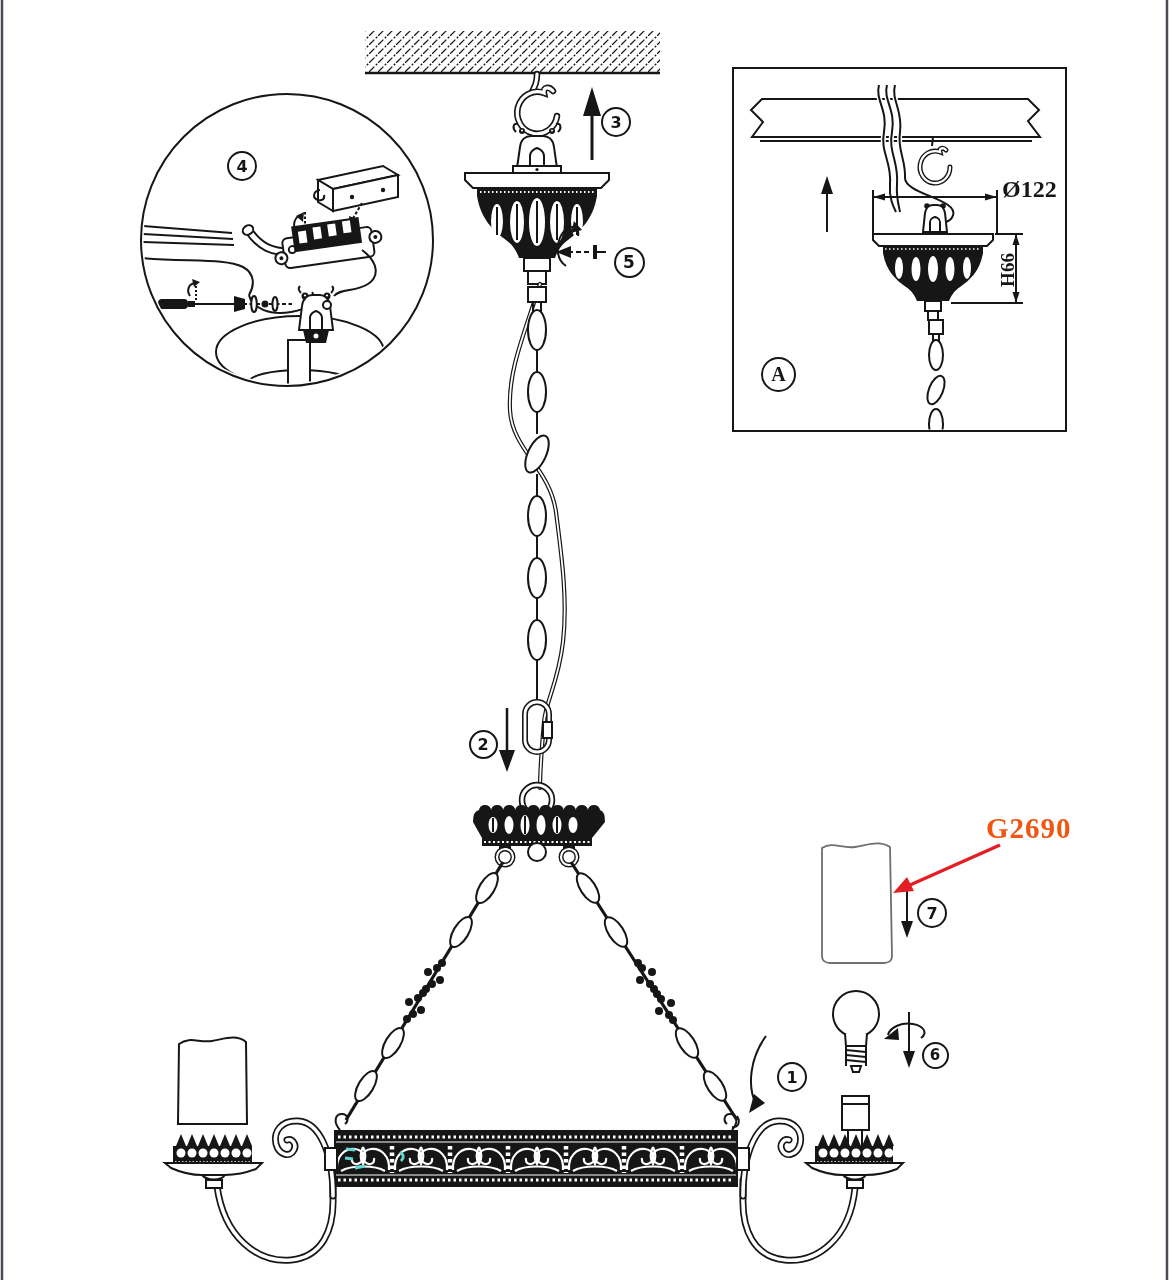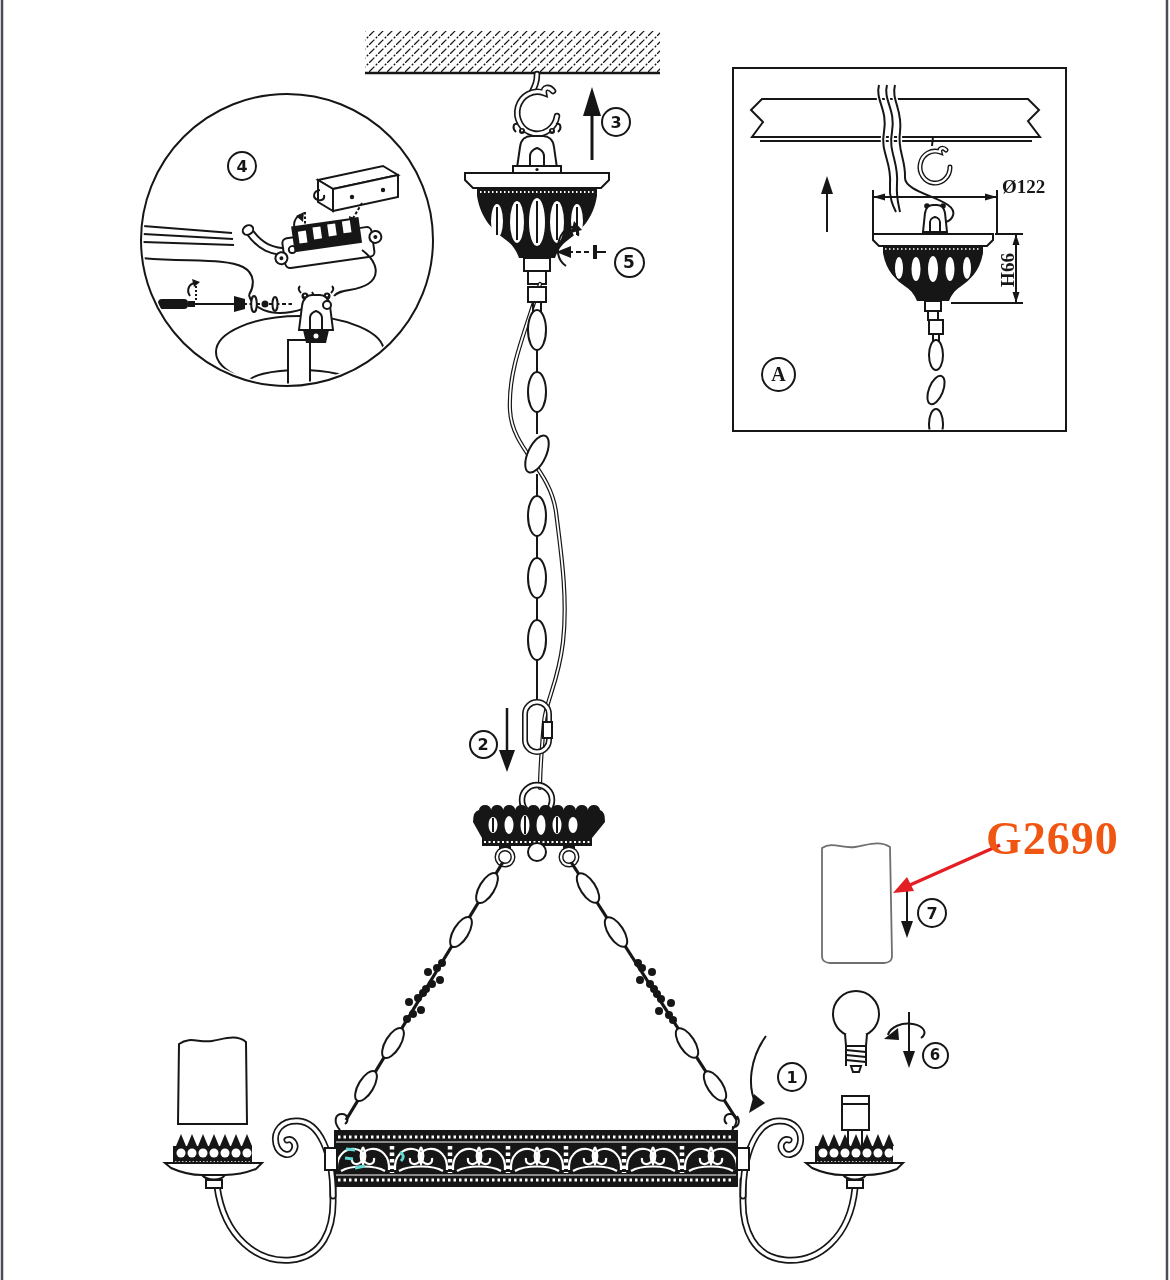--- a/index.html
+++ b/index.html
@@ -12,21 +12,21 @@
   .tube-o{stroke:var(--ink);fill:none;stroke-linecap:round;}
   .tube-i{stroke:#fff;fill:none;stroke-linecap:round;}
   .red-stroke{stroke:var(--arrow-red);}
   .red-fill{fill:var(--arrow-red);}
   .teal{stroke:var(--teal-accent);}
   .gray-line{stroke:var(--sleeve-gray);}
   .badge{position:absolute;border:2.2px solid var(--ink);border-radius:50%;background:#fff;
          display:flex;align-items:center;justify-content:center;color:var(--ink);
          font-family:"DejaVu Sans",sans-serif;font-weight:bold;}
   .lbl{position:absolute;color:var(--ink);font-family:"Liberation Serif",serif;font-weight:bold;}
-  #product-code{font-size:46px;color:var(--product-code-color);letter-spacing:1px;text-align:right;}
+  #product-code{font-size:29px;color:var(--product-code-color);letter-spacing:1px;text-align:right;}
   #dim-h{transform:rotate(-90deg);transform-origin:center center;width:44px;text-align:center;}
   #detail-a{border:2.2px solid var(--ink);border-radius:50%;width:31px;height:31px;
             display:flex;align-items:center;justify-content:center;font-size:20px;}
 </style>
 </head>
 <body>
 
 <div class="page">
 
 <svg width="1170" height="1280" viewBox="0 0 1170 1280">
@@ -496,19 +496,19 @@
       <span>5</span>
     </div>
 <div class="badge" style="left:921.5px;top:1041.5px;width:23px;height:23px;font-size:15px">
       <span>6</span>
     </div>
 <div class="badge" style="left:917px;top:898px;width:26px;height:26px;font-size:16px">
       <span>7</span>
     </div>
 
 <div id="product-code" class="lbl" style="left:986px;top:812px;">G2690</div>
-<div id="dim-d" class="lbl" style="left:1002px;top:176px;font-size:19px;">Ø122</div>
+<div id="dim-d" class="lbl" style="left:1002px;top:176px;font-size:24px;">Ø122</div>
 <div id="dim-h" class="lbl" style="left:986px;top:259px;font-size:19px;">H66</div>
 <div id="detail-a" class="lbl" style="left:761px;top:357px;">
       <span>A</span>
     </div>
 
 </div>
 
 </body></html>

